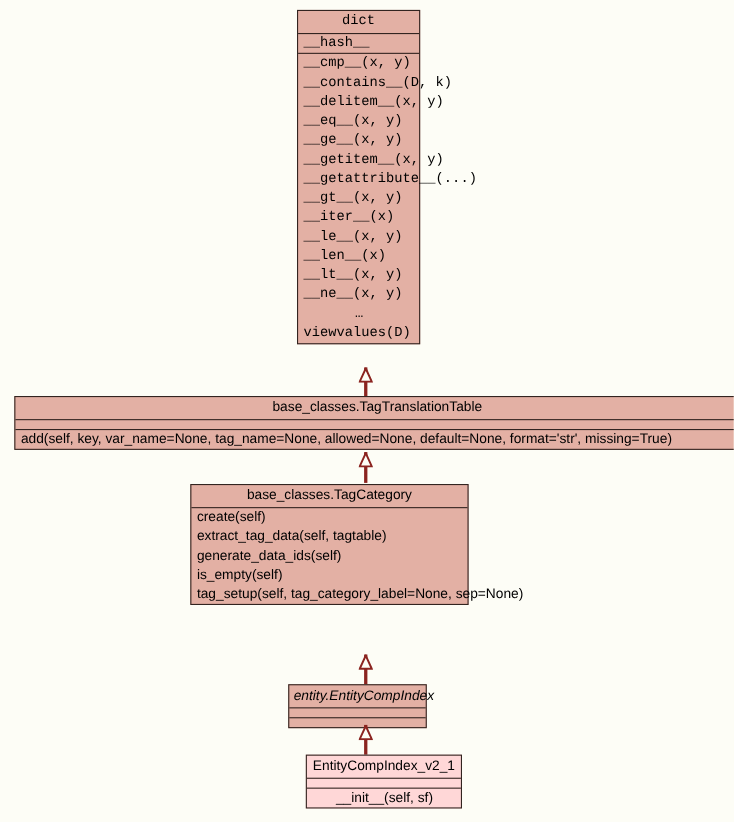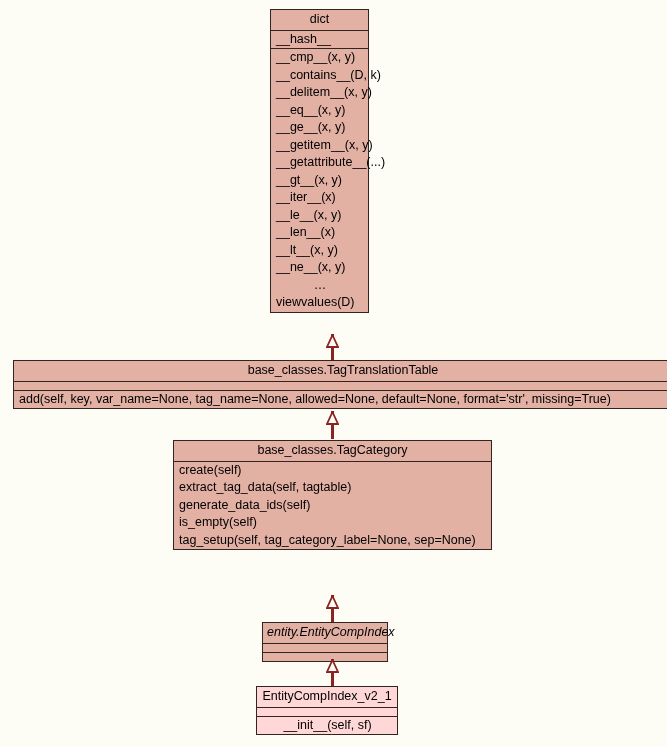--- a/index.html
+++ b/index.html
@@ -82,21 +82,21 @@
   }
   .edge .arrow-head svg {
     display: block;
   }
 </style>
 </head>
 <body>
 
 <div class="canvas">
 
-  <div class="uml-class" style="left:270px; top:9px; width:99px;">
+  <div class="uml-class" style="left:270px; top:9px; width:112px;font-family:Liberation Mono, monospace;">
     <div class="compartment">
       <div class="class-name">dict</div>
     </div>
     <div class="compartment">
       <div class="member-row">__hash__</div>
     </div>
     <div class="compartment">
       <div class="member-row">__cmp__(x, y)</div>
       <div class="member-row">__contains__(D, k)</div>
       <div class="member-row">__delitem__(x, y)</div>
@@ -136,21 +136,21 @@
 
   <div class="edge" style="left:331px; top:411px; width:3px; height:28px;">
     <div class="stem" style="height:28px;"></div>
     <div class="arrow-head">
       <svg width="13" height="14" viewBox="0 0 13 14">
         <polygon points="6.5,1 12,13 1,13" fill="#fdfdf6" stroke="#8b2420" stroke-width="1.8"></polygon>
       </svg>
     </div>
   </div>
 
-  <div class="uml-class" style="left:173px; top:440px; width:319px;">
+  <div class="uml-class" style="left:173px; top:440px; width:253px;">
     <div class="compartment">
       <div class="class-name">base_classes.TagCategory</div>
     </div>
     <div class="compartment">
       <div class="member-row">create(self)</div>
       <div class="member-row">extract_tag_data(self, tagtable)</div>
       <div class="member-row">generate_data_ids(self)</div>
       <div class="member-row">is_empty(self)</div>
       <div class="member-row">tag_setup(self, tag_category_label=None, sep=None)</div>
     </div>
@@ -175,21 +175,21 @@
 
   <div class="edge" style="left:331px; top:659px; width:3px; height:28px;">
     <div class="stem" style="height:28px;"></div>
     <div class="arrow-head">
       <svg width="13" height="14" viewBox="0 0 13 14">
         <polygon points="6.5,1 12,13 1,13" fill="#fdfdf6" stroke="#8b2420" stroke-width="1.8"></polygon>
       </svg>
     </div>
   </div>
 
-  <div class="uml-class variant-light" style="left:256px; top:686px; width:142px;">
+  <div class="uml-class variant-light" style="left:278px; top:686px; width:142px;">
     <div class="compartment">
       <div class="class-name">EntityCompIndex_v2_1</div>
     </div>
     <div class="compartment empty"></div>
     <div class="compartment">
       <div class="member-row center">__init__(self, sf)</div>
     </div>
   </div>
 
 </div>

